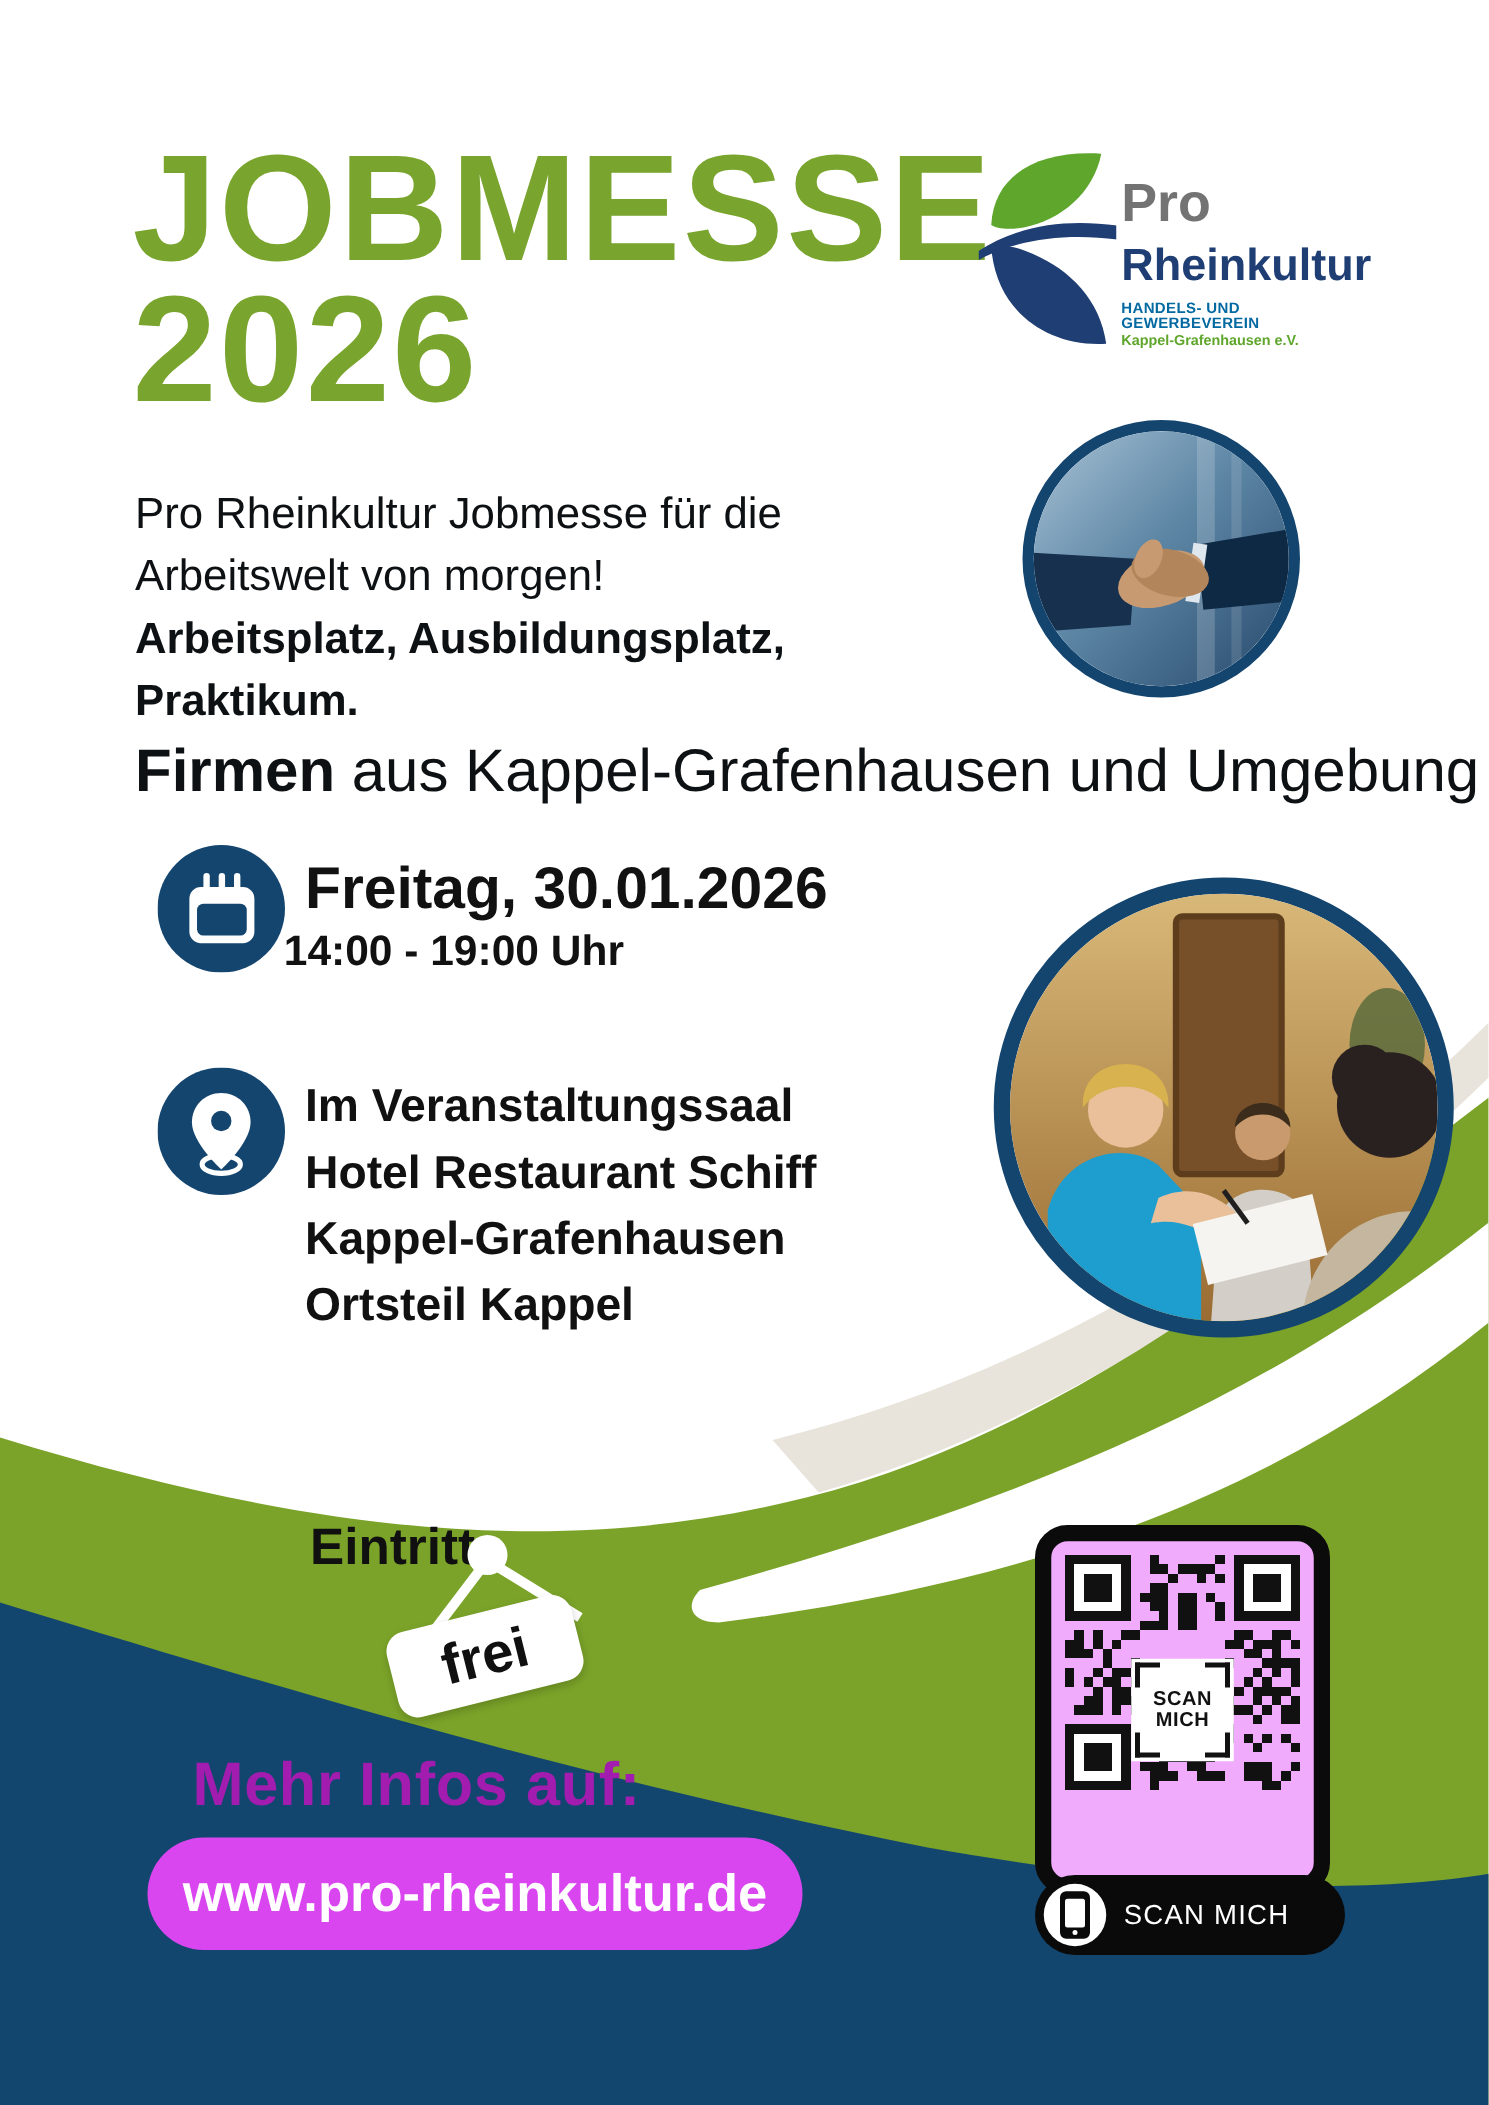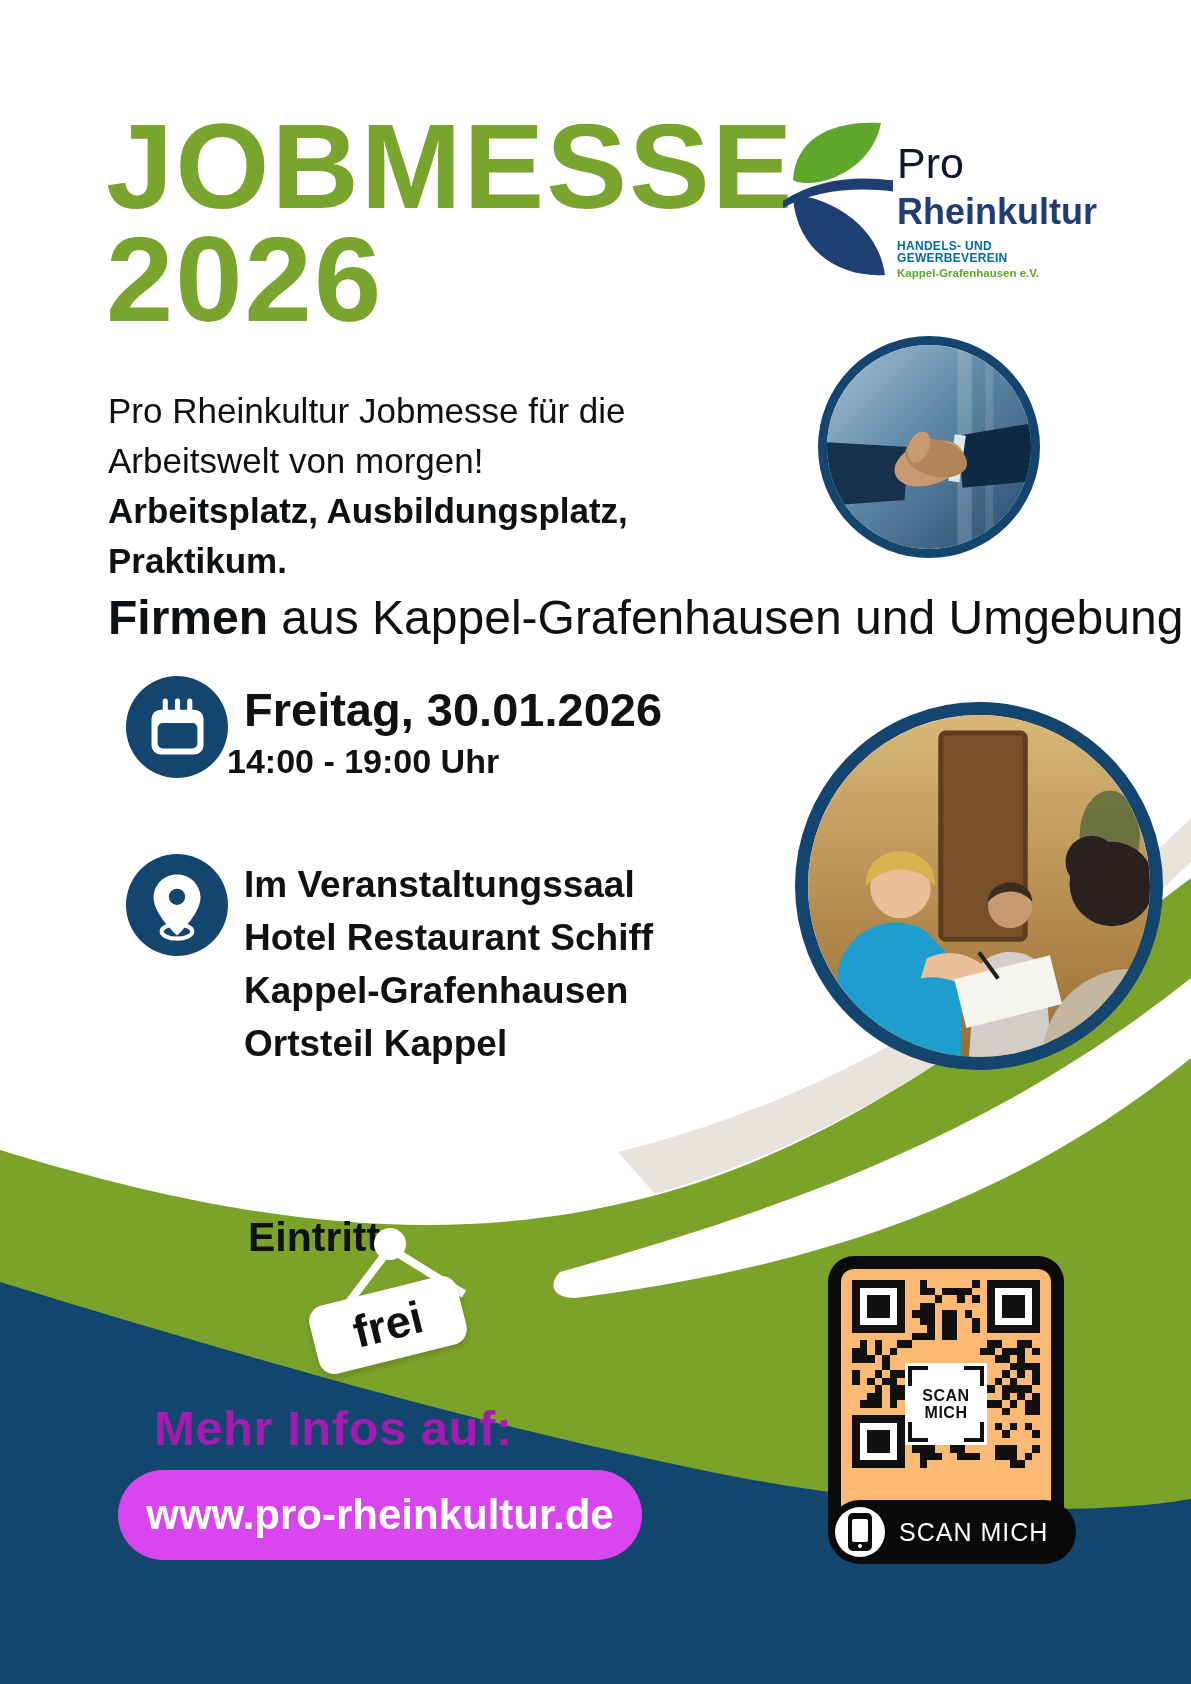--- a/index.html
+++ b/index.html
@@ -9,21 +9,21 @@
   
   .waves{position:absolute;inset:0;width:100%;height:100%;z-index:1;}
   .content{position:absolute;inset:0;z-index:2;}
   
   .title{left:106px;top:110px;color:#79A42D;font-weight:700;font-size:121px;
          line-height:113px;letter-spacing:2px;}
   
   .logo{left:783px;top:116px;width:310px;height:178px;}
   .logo-mark{position:absolute;left:0;top:0;}
   .logo-text{position:absolute;left:114px;top:26px;line-height:1;}
-  .logo-pro{font-size:43px;color:#0f172a;font-weight:400;}
+  .logo-pro{font-size:43px;color:#737373;font-weight:700;}
   .logo-rhein{font-size:36px;color:#1F3E74;font-weight:700;margin-top:9px;}
   .logo-sub1{font-size:12px;color:#0369a1;font-weight:700;margin-top:10px;letter-spacing:.3px;}
   .logo-sub2{font-size:11.5px;color:#5FA62C;font-weight:700;margin-top:4px;}
   
   .photo{border-radius:50%;overflow:hidden;box-sizing:border-box;z-index:3;}
   .photo-hand{left:818px;top:336px;width:222px;height:222px;border:9px solid #14456F;}
   .photo-interview{left:795px;top:702px;width:368px;height:368px;border:13px solid #14456F;}
   .photo svg{display:block;width:100%;height:100%;}
   
   .intro{left:108px;top:386px;font-size:35px;line-height:50px;color:#0e1113;}
@@ -40,40 +40,40 @@
   
   .eintritt{left:248px;top:1214px;font-size:41px;font-weight:700;color:#101010;}
   .frei-tag{left:312px;top:1290px;width:152px;height:70px;background:#fff;border-radius:16px;
             transform:rotate(-14deg);display:flex;align-items:center;justify-content:center;
             font-size:45px;font-weight:700;color:#101010;box-shadow:0 3px 7px rgba(0,0,0,.18);}
   
   .info-label{left:154px;top:1400px;font-size:49px;font-weight:700;color:#a21caf;letter-spacing:.5px;}
   .url-pill{left:118px;top:1470px;width:524px;height:90px;border-radius:45px;background:#d946ef;
             display:flex;align-items:center;justify-content:center;font-size:42px;font-weight:700;color:#fff;}
   
-  .qr-card{left:828px;top:1256px;width:236px;height:296px;background:#fdba74;border:13px solid #0b0b0b;
+  .qr-card{left:828px;top:1220px;width:236px;height:296px;background:#f0abfc;border:13px solid #0b0b0b;
            border-radius:26px;box-sizing:border-box;z-index:3;}
   .qr-card svg{position:absolute;left:11px;top:11px;}
   .qr-label{position:absolute;left:50%;top:50%;transform:translate(-50%,-50%);width:82px;height:82px;
             background:#fff;display:flex;align-items:center;justify-content:center;}
   .qr-label-text{font-size:16px;line-height:17px;font-weight:700;color:#111;text-align:center;letter-spacing:.5px;}
   .bk{position:absolute;width:16px;height:16px;border:0 solid #111;}
   .bk-tl{left:3px;top:3px;border-left-width:4px;border-top-width:4px;}
   .bk-tr{right:3px;top:3px;border-right-width:4px;border-top-width:4px;}
   .bk-bl{left:3px;bottom:3px;border-left-width:4px;border-bottom-width:4px;}
   .bk-br{right:3px;bottom:3px;border-right-width:4px;border-bottom-width:4px;}
   .scan-badge{left:828px;top:1500px;width:248px;height:64px;background:#0a0a0a;border-radius:32px;
               display:flex;align-items:center;gap:14px;padding-left:7px;box-sizing:border-box;z-index:3;}
   .phone-circ{width:50px;height:50px;border-radius:50%;background:#fff;display:flex;
               align-items:center;justify-content:center;flex:0 0 auto;}
   .phone{width:24px;height:38px;background:#0a0a0a;border-radius:5px;position:relative;}
   .phone::before{content:"";position:absolute;left:4px;top:6px;right:4px;bottom:9px;background:#fff;border-radius:2px;}
   .phone::after{content:"";position:absolute;left:50%;bottom:3px;width:4px;height:4px;margin-left:-2px;
                 border-radius:50%;background:#fff;}
-  .scan-badge-text{color:#fff;font-size:25px;letter-spacing:1px;}
+  .scan-badge-text{color:#fff;font-size:22px;letter-spacing:1px;}
 </style>
 </head>
 <body>
 
 <div class="poster">
 
   <svg class="waves" viewBox="0 0 1191 1684" preserveAspectRatio="none">
     <path d="M618,1152 C855,1094 1045,962 1191,818 L1191,862 C1048,1002 858,1136 655,1194 Z" fill="#E8E4DB"></path>
     <path d="M0,1150 C260,1230 455,1246 645,1198 C850,1146 1015,1012 1191,878 L1191,1684 L0,1684 Z" fill="#7BA329"></path>
     <path d="M560,1272 C800,1205 1000,1130 1191,978 L1191,1058 C1010,1205 810,1268 575,1298 C552,1298 548,1284 560,1272 Z" fill="#FFFFFF"></path>

